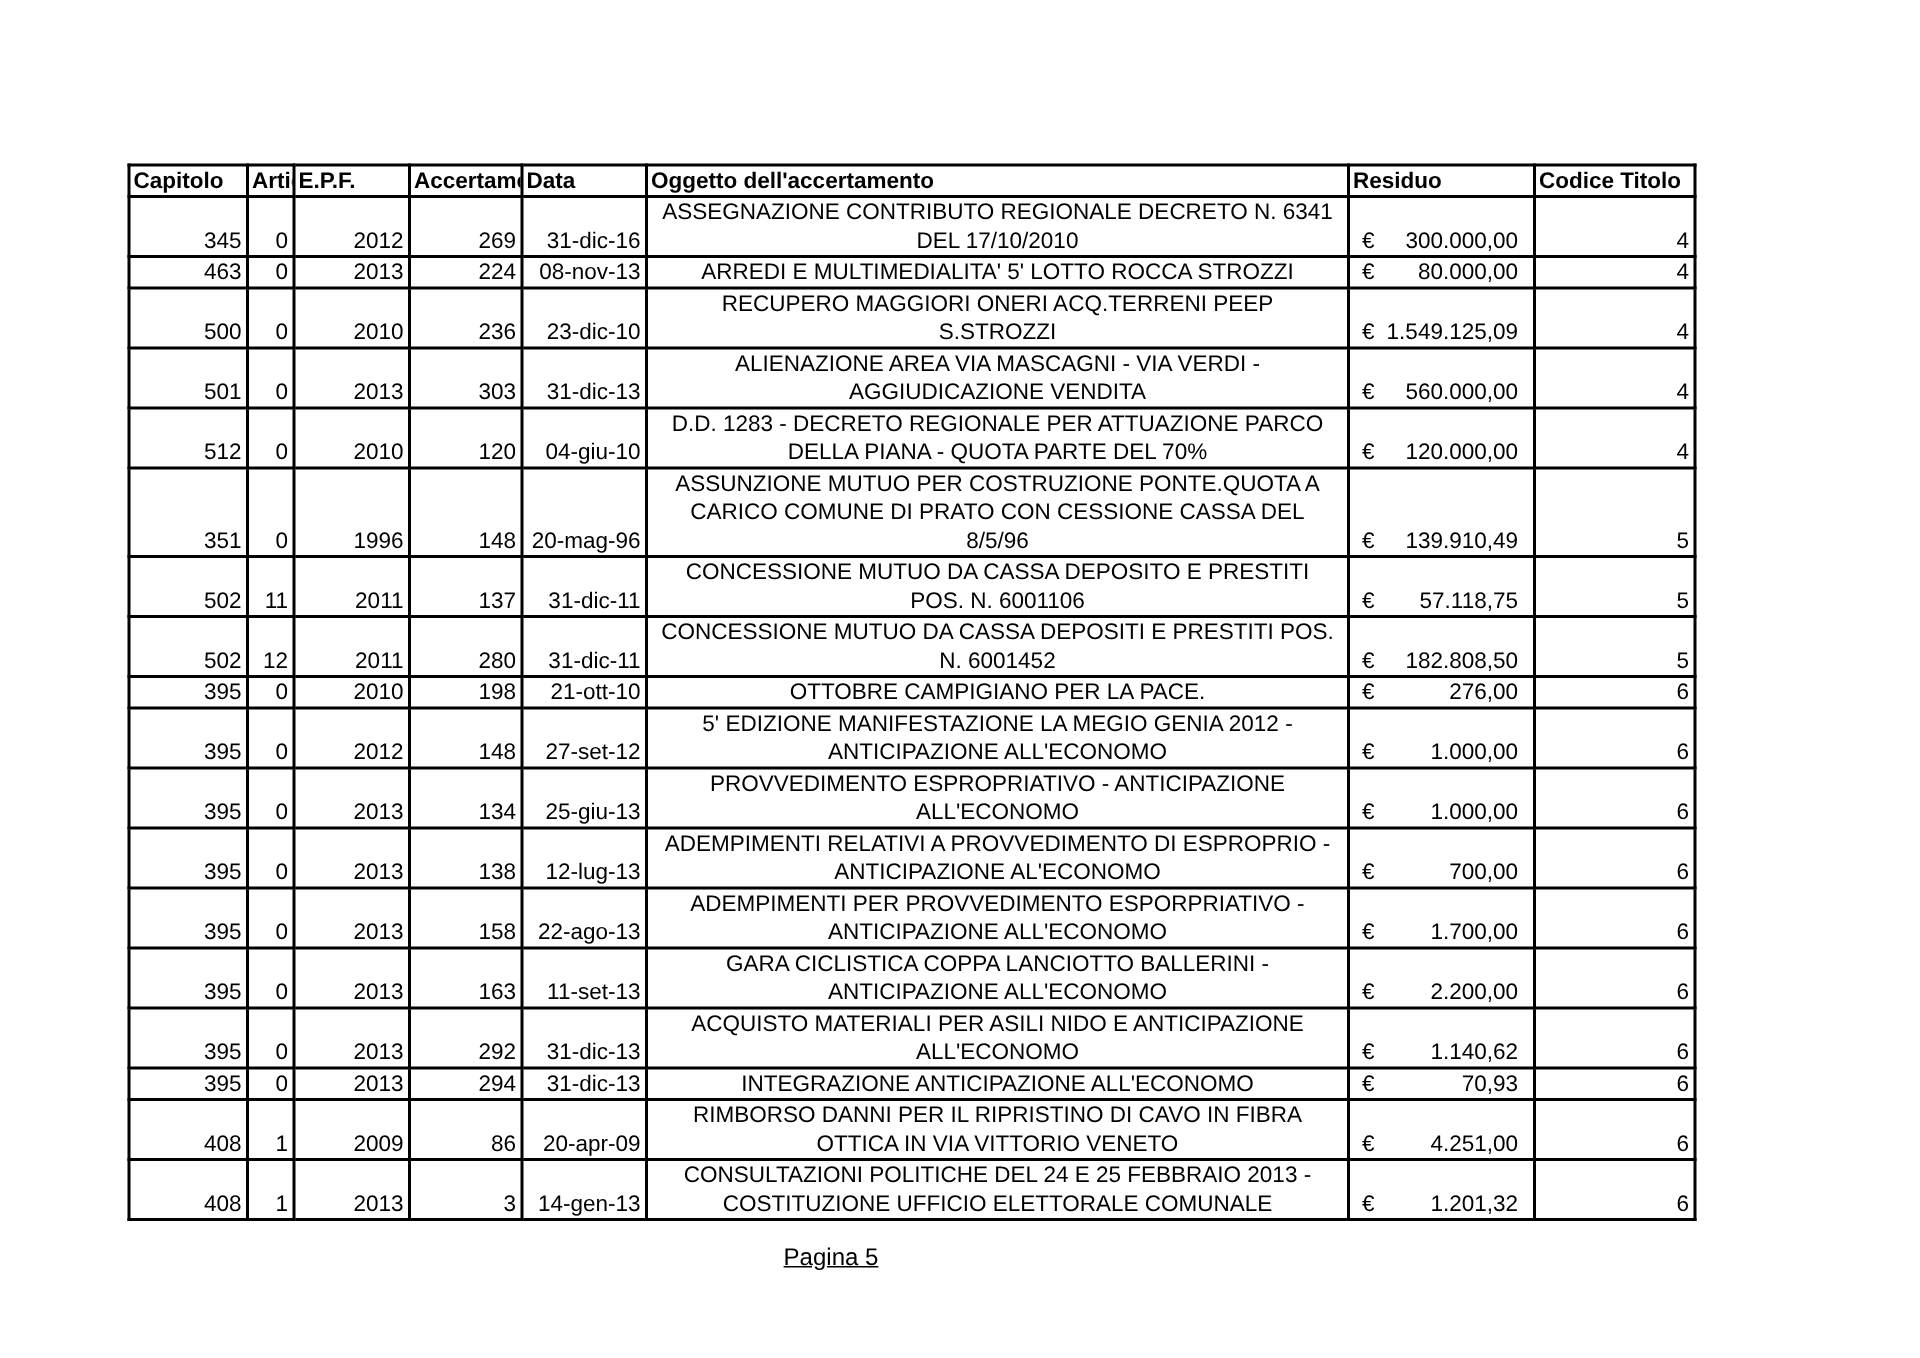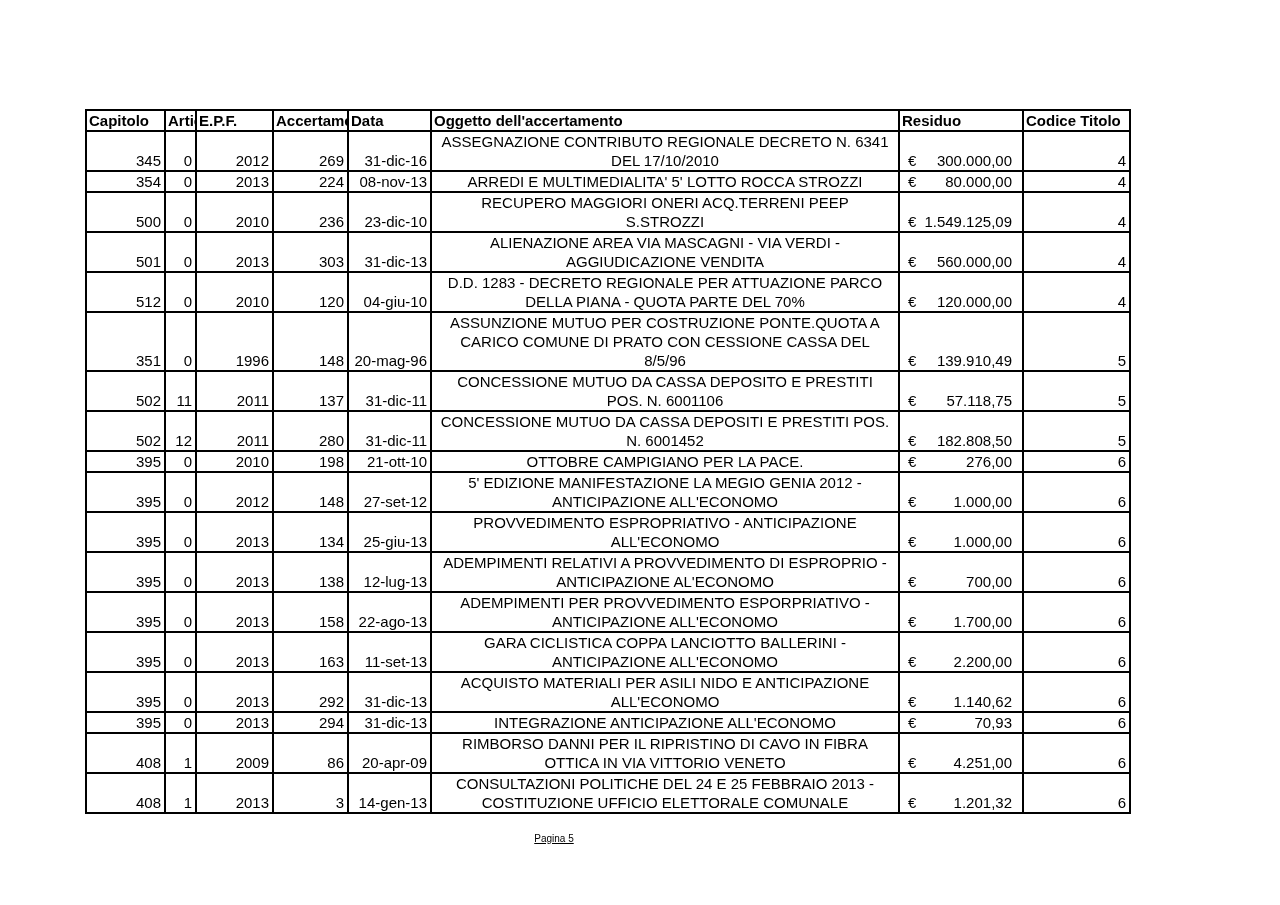--- a/index.html
+++ b/index.html
@@ -69,21 +69,21 @@
     justify-content: space-between;
     align-items: baseline;
     padding: 0 7px 0 5px;
   }
   .footer {
     position: absolute;
     top: 829px;
     left: 0;
     width: 1108px;
     text-align: center;
-    font-size: 10px;
+    font-size: 16px;
     line-height: 19px;
     text-decoration: underline;
   }
 </style>
 </head>
 <body>
 
 <div class="page">
 
   <div class="table-wrap">
@@ -121,21 +121,21 @@
 DEL 17/10/2010</td>
     <td class="col-residuo">
       <div class="cellflex">
         <span class="euro">€</span>
         <span class="amount">300.000,00</span>
       </div>
     </td>
     <td class="col-codice_titolo">4</td>
   </tr>
           <tr>
-    <td class="col-capitolo">354</td>
+    <td class="col-capitolo">463</td>
     <td class="col-articolo">0</td>
     <td class="col-epf">2013</td>
     <td class="col-accertamento">224</td>
     <td class="col-data">08-nov-13</td>
     <td class="col-oggetto">ARREDI E MULTIMEDIALITA' 5' LOTTO ROCCA STROZZI</td>
     <td class="col-residuo">
       <div class="cellflex">
         <span class="euro">€</span>
         <span class="amount">80.000,00</span>
       </div>

